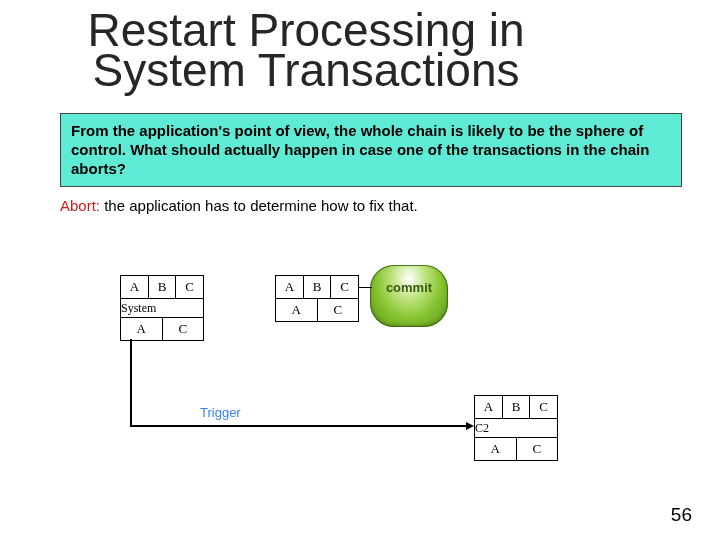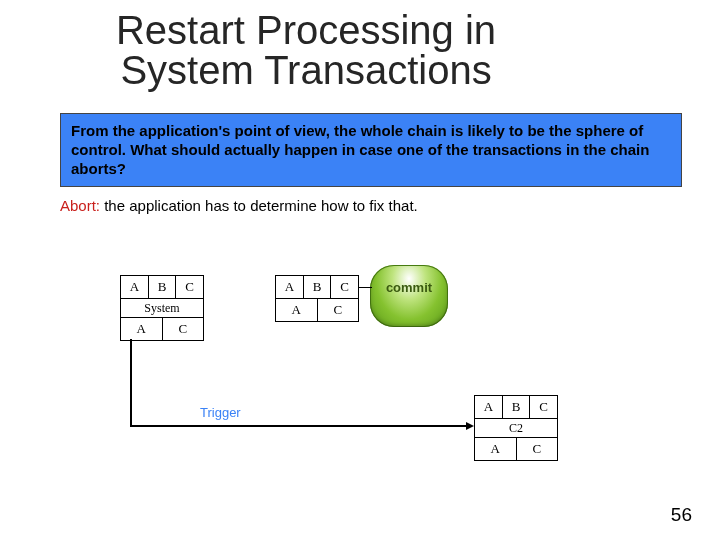--- a/index.html
+++ b/index.html
@@ -12,32 +12,32 @@
     position: relative;
     overflow: hidden;
   }
   .title {
     position: absolute;
     top: 10px;
     left: 0;
     width: 612px;
     text-align: center;
     font-family: "Trebuchet MS", "Century Gothic", Arial, sans-serif;
-    font-size: 40px;
+    font-size: 46px;
     line-height: 40px;
     color: #262626;
     font-weight: 400;
   }
   .green-box {
     position: absolute;
     top: 113px;
     left: 60px;
     width: 600px;
     padding: 8px 10px;
-    background: #3b82f6;
+    background: #5eead4;
     border: 1px solid #444;
     font-family: "Comic Sans MS", "Comic Sans", cursive, Arial;
     font-size: 15px;
     font-weight: 700;
     color: #000;
     line-height: 1.25;
   }
   .abort-line {
     position: absolute;
     top: 197px;
@@ -72,21 +72,20 @@
     border-right: 1px solid #000;
     text-align: center;
     font-size: 13px;
     line-height: 22px;
     font-family: "Times New Roman", serif;
   }
   .header-row .cell:last-child { border-right: none; }
   .mid-row {
     height: 18px;
     border-top: 1px solid #000;
-    text-align: center;
     font-size: 12px;
     line-height: 18px;
     font-family: "Times New Roman", serif;
   }
   .bot-row {
     display: flex;
     height: 22px;
     border-top: 1px solid #000;
   }
   .bot-row .cell {

